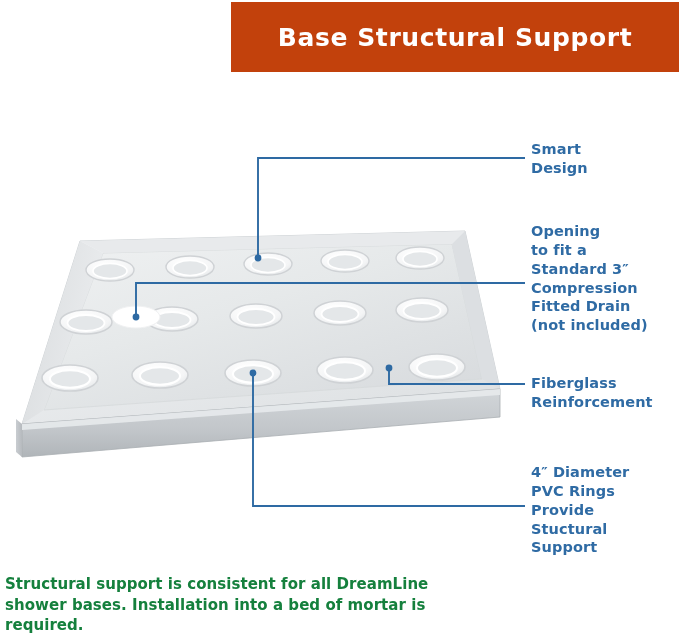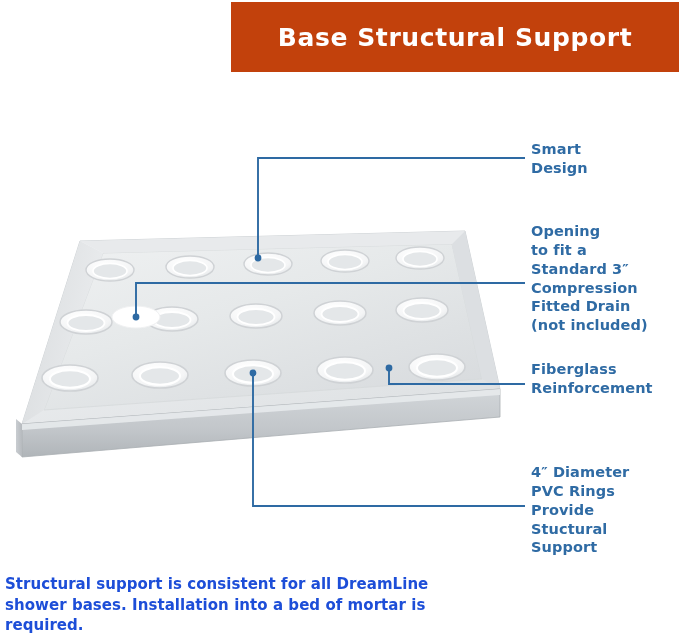--- a/index.html
+++ b/index.html
@@ -51,30 +51,30 @@
     color: #2f6ba4;
     font-family: "DejaVu Sans", sans-serif;
     font-size: 14.5px;
     font-weight: bold;
     line-height: 1.30;
     letter-spacing: 0.1px;
     white-space: pre-line;
   }
   #callout-smart-design   { left: 531px; top: 140px; }
   #callout-drain-opening  { left: 531px; top: 222px; }
-  #callout-fiberglass     { left: 531px; top: 360px; }
+  #callout-fiberglass     { left: 531px; top: 374px; }
   #callout-pvc-rings      { left: 531px; top: 455px; margin-top: 8px; }
 
   
   #footer-caption {
     position: absolute;
     left: 5px;
     top: 574px;
     width: 460px;
-    color: #1d4ed8;
+    color: #15803d;
     font-family: "DejaVu Sans", sans-serif;
     font-size: 15px;
     font-weight: bold;
     line-height: 1.38;
     letter-spacing: 0.05px;
     white-space: pre-line;
   }
 </style>
 </head>
 <body>

